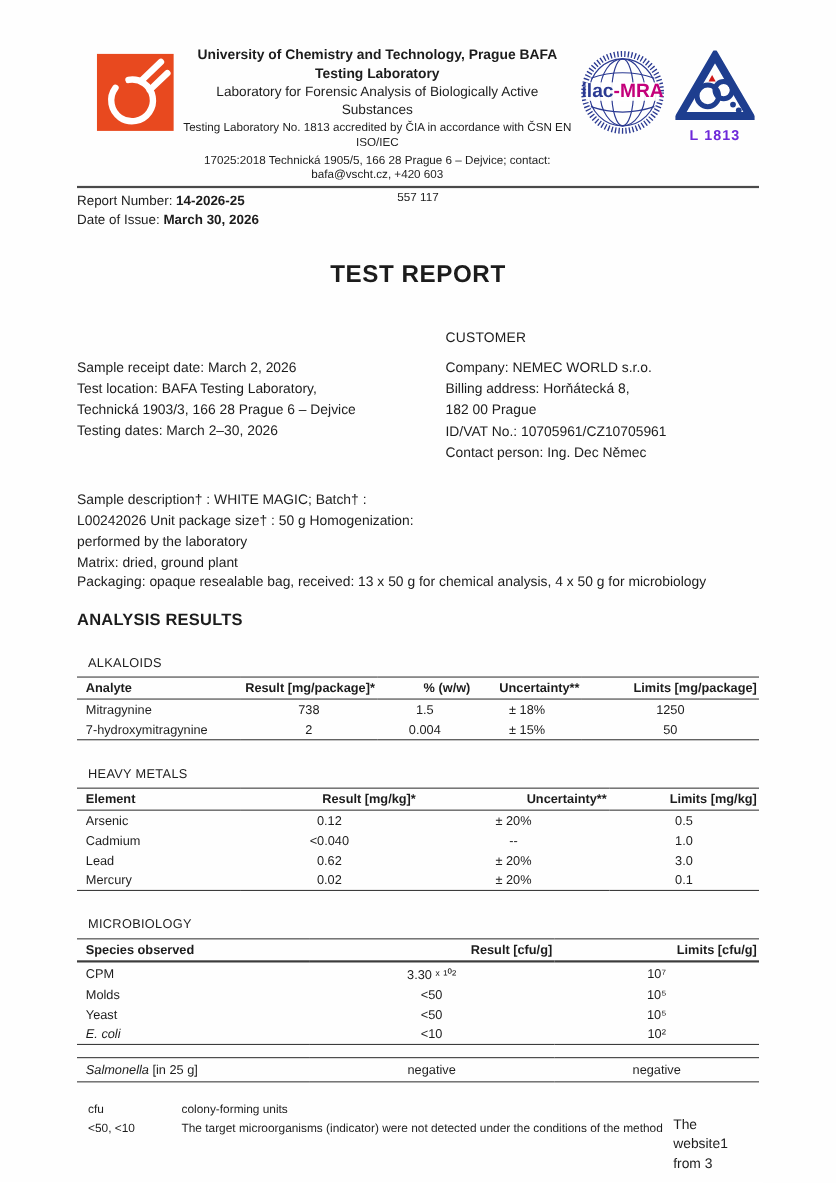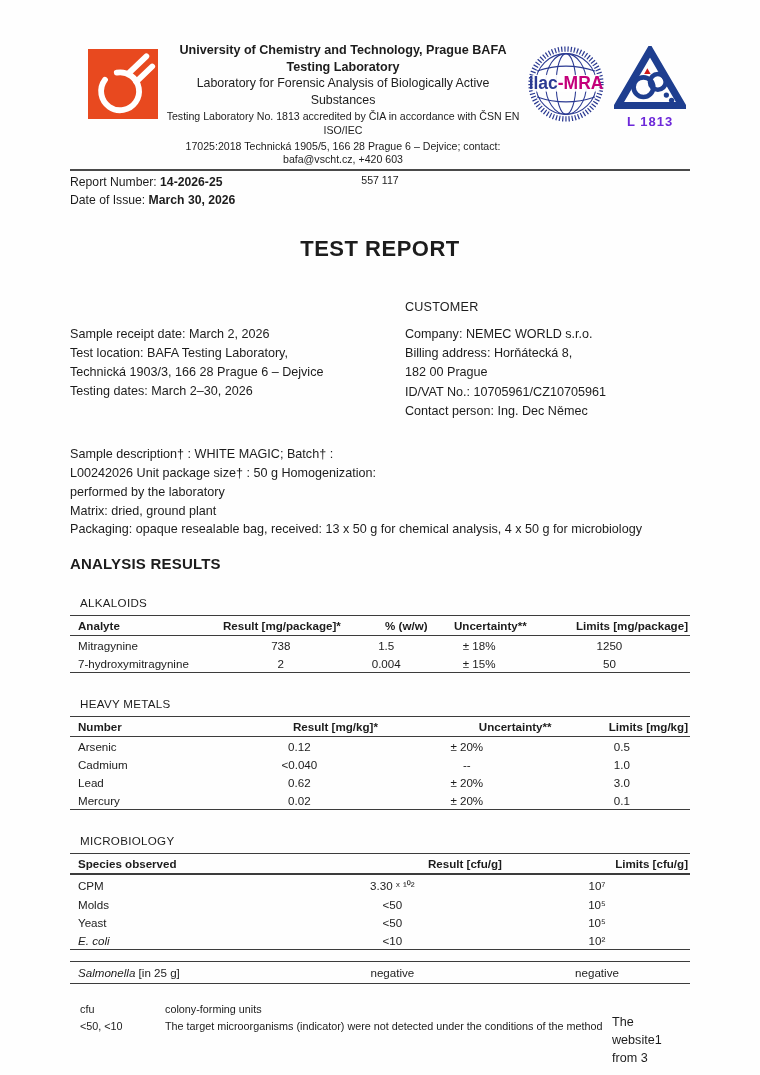--- a/index.html
+++ b/index.html
@@ -207,21 +207,21 @@
     <div class="section-label">HEAVY METALS</div>
     <table class="results">
         <colgroup>
           <col style="width: 24%;">
           <col style="width: 26%;">
           <col style="width: 28%;">
           <col style="width: 22%;">
         </colgroup>
         <thead>
           <tr>
-            <th>Number</th>
+            <th>Element</th>
             <th>Result [mg/kg]*</th>
             <th>Uncertainty**</th>
             <th>Limits [mg/kg]</th>
           </tr>
         </thead>
         <tbody>
           <tr>
             <td>Arsenic</td>
             <td>0.12</td>
             <td>± 20%</td>

